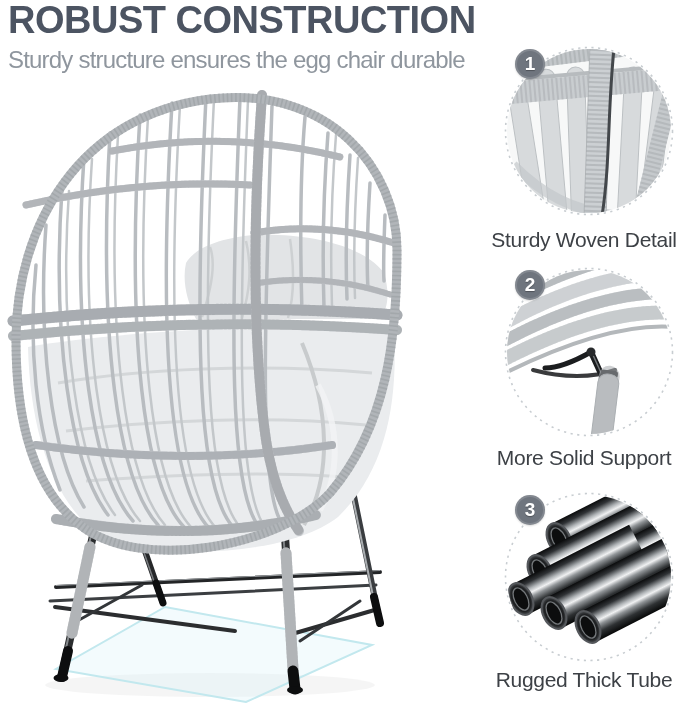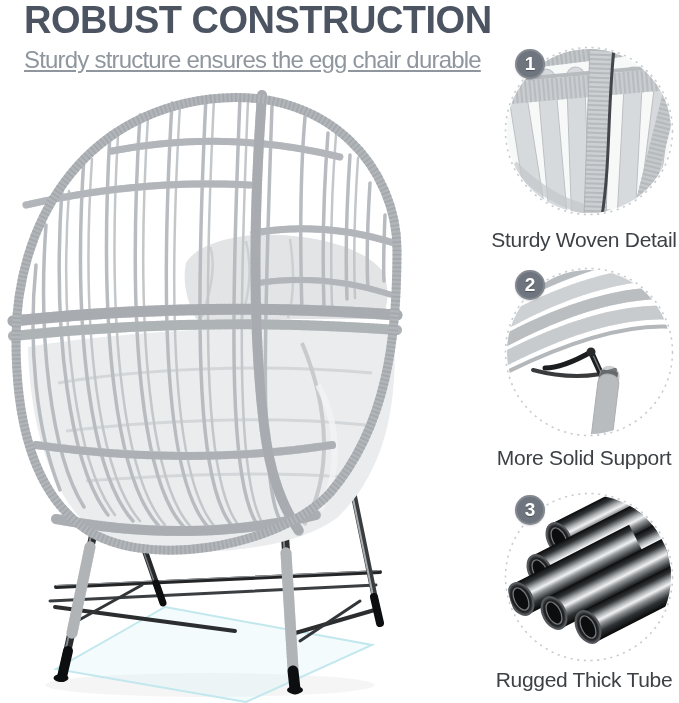--- a/index.html
+++ b/index.html
@@ -1,25 +1,25 @@
 <!DOCTYPE html>
 <html><head>
 <meta charset="utf-8">
 <style>
   html,body{margin:0;padding:0;}
   body{width:679px;height:703px;background:#ffffff;overflow:hidden;
        font-family:"Liberation Sans",sans-serif;position:relative;}
   .page{position:absolute;inset:0;}
 
   
-  .hdr{position:absolute;left:24px;top:0;width:500px;}
+  .hdr{position:absolute;left:8px;top:0;width:500px;}
   .title{margin:0;font-size:38px;font-weight:700;letter-spacing:-0.5px;
          color:#4c5462;line-height:1.1;white-space:nowrap;}
   .subtitle{margin:4px 0 0 0;font-size:24px;font-weight:400;letter-spacing:-0.8px;
-         color:#8f969e;white-space:nowrap;text-decoration:underline;}
+         color:#8f969e;white-space:nowrap;}
 
   
   .hero{position:absolute;left:0;top:85px;width:430px;height:618px;margin:0;}
   .hero svg{display:block;}
 
   
   .feature .photo-wrap{position:absolute;width:172px;height:172px;left:503px;}
   .f1 .photo-wrap{top:45px;}
   .f2 .photo-wrap{top:266px;}
   .f3 .photo-wrap{top:491px;}

